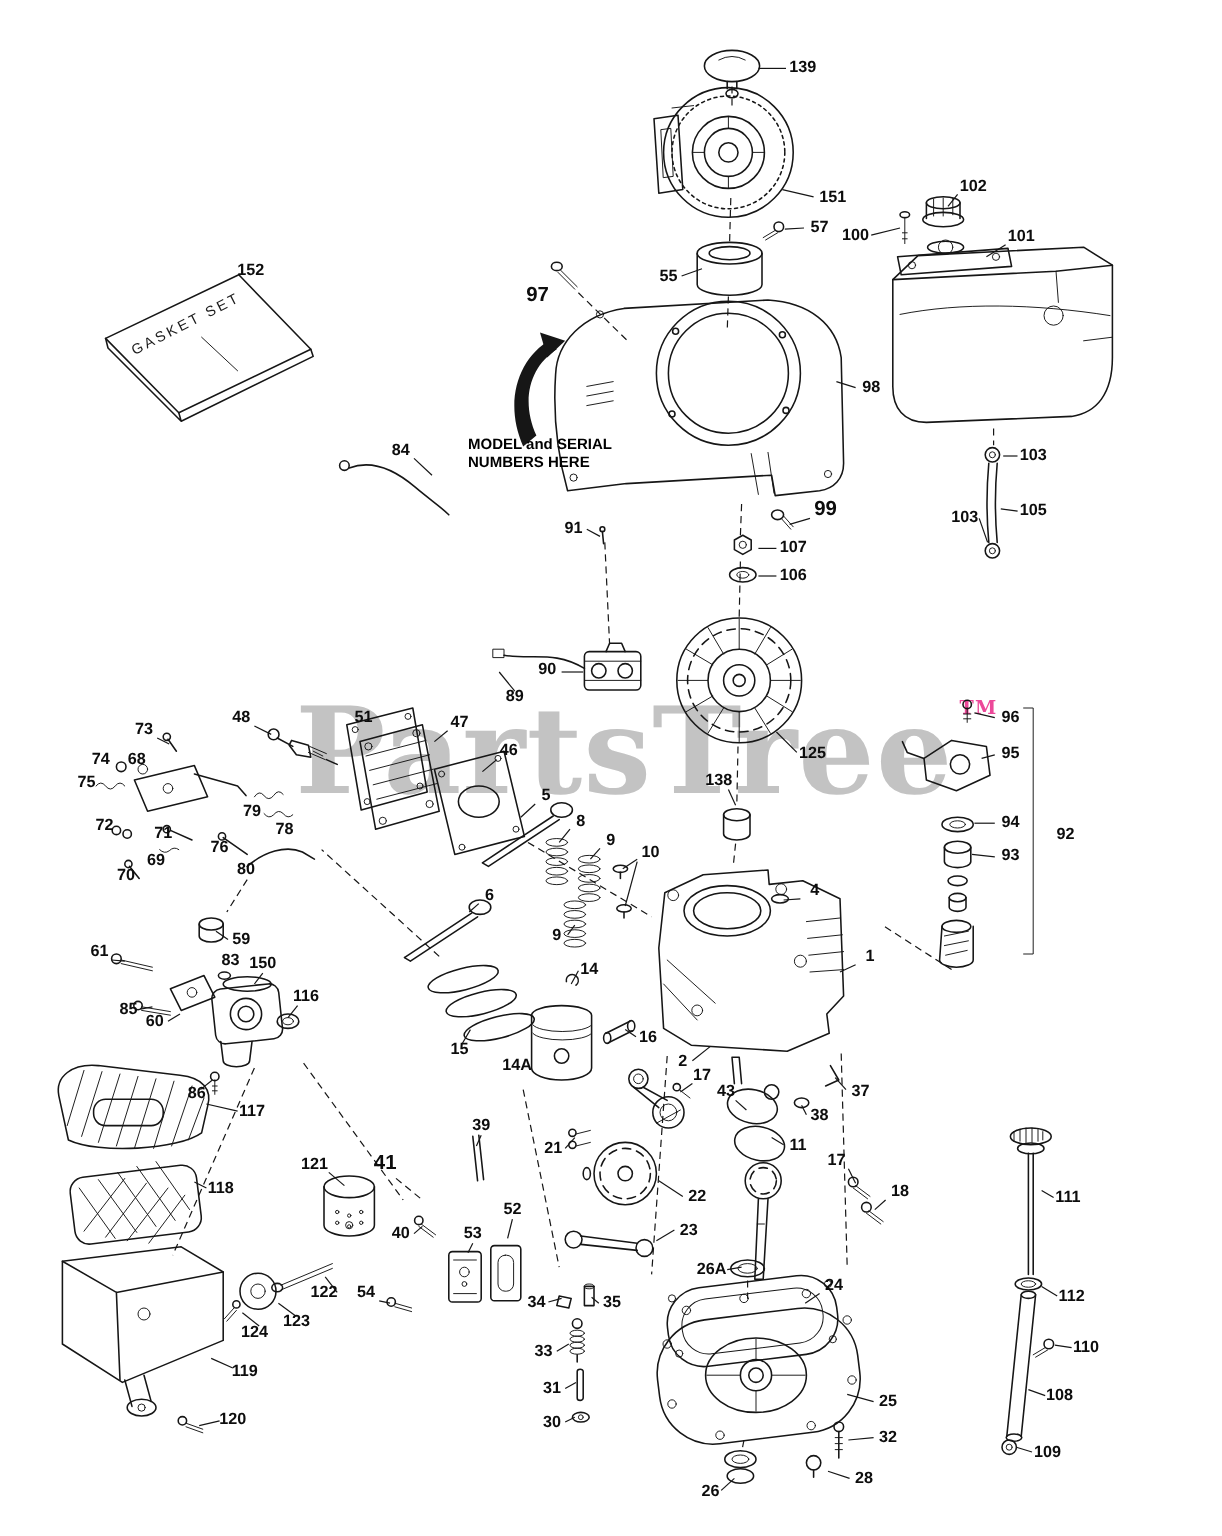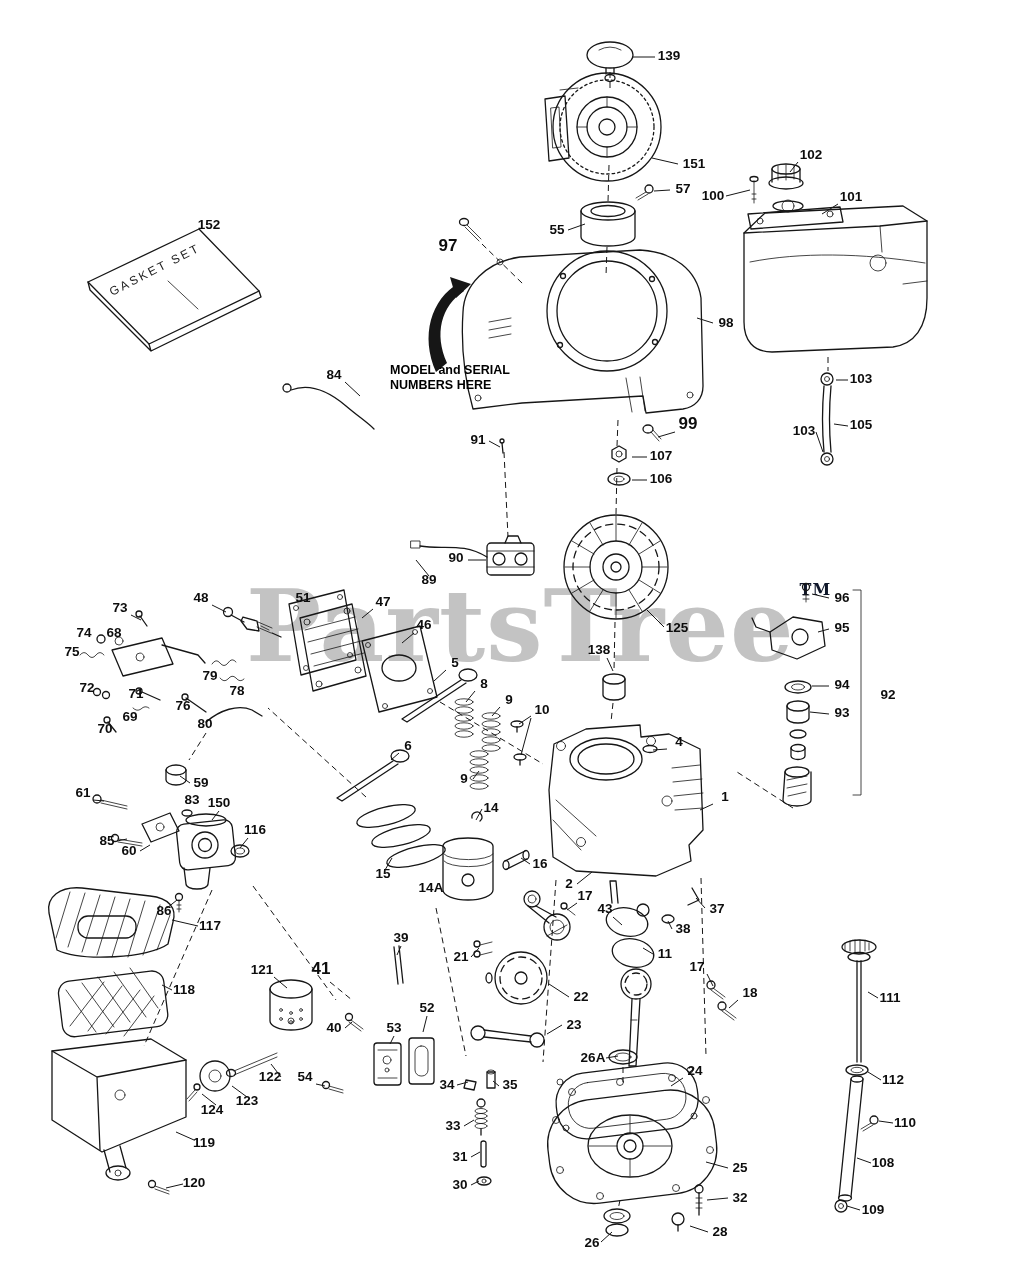--- a/index.html
+++ b/index.html
@@ -4,21 +4,21 @@
 <style>
   html,body { margin:0; padding:0; background:#ffffff; }
   body { width:1018px; height:1280px; font-family:"Liberation Sans",sans-serif; }
   .stage { position:relative; width:1018px; height:1280px; background:#fff; overflow:hidden; }
   .watermark {
     position:absolute; left:246px; top:576px;
     font-family:"DejaVu Serif",serif; font-weight:bold;
     font-size:100px; line-height:1; color:#c3c3c3;
     letter-spacing:1px; white-space:nowrap; user-select:none;
   }
-  .watermark .tm { font-size:16px; vertical-align:top; position:relative; top:6px; margin-left:5px; color:#0f172a; }
+  .watermark .tm { font-size:16px; vertical-align:top; position:relative; top:6px; margin-left:5px; color:#ec4899; }
   svg.art { position:absolute; left:0; top:0; }
   .ln { fill:none; stroke:#161616; stroke-width:1.3; stroke-linecap:round; stroke-linejoin:round; }
   .thin { stroke-width:0.8; }
   .dash2 { stroke-dasharray:7 5; }
   .teeth { stroke-dasharray:2.5 3; }
   .fill { fill:#161616; stroke:none; }
   .lbl { font-family:"Liberation Sans",sans-serif; font-weight:bold; font-size:13.5px; fill:#0d0d0d; text-anchor:middle; }
   .lbl.big { font-size:17px; }
   .leader { stroke:#161616; stroke-width:1; }
   .dashed { stroke:#161616; stroke-width:1; stroke-dasharray:6 4; fill:none; }

